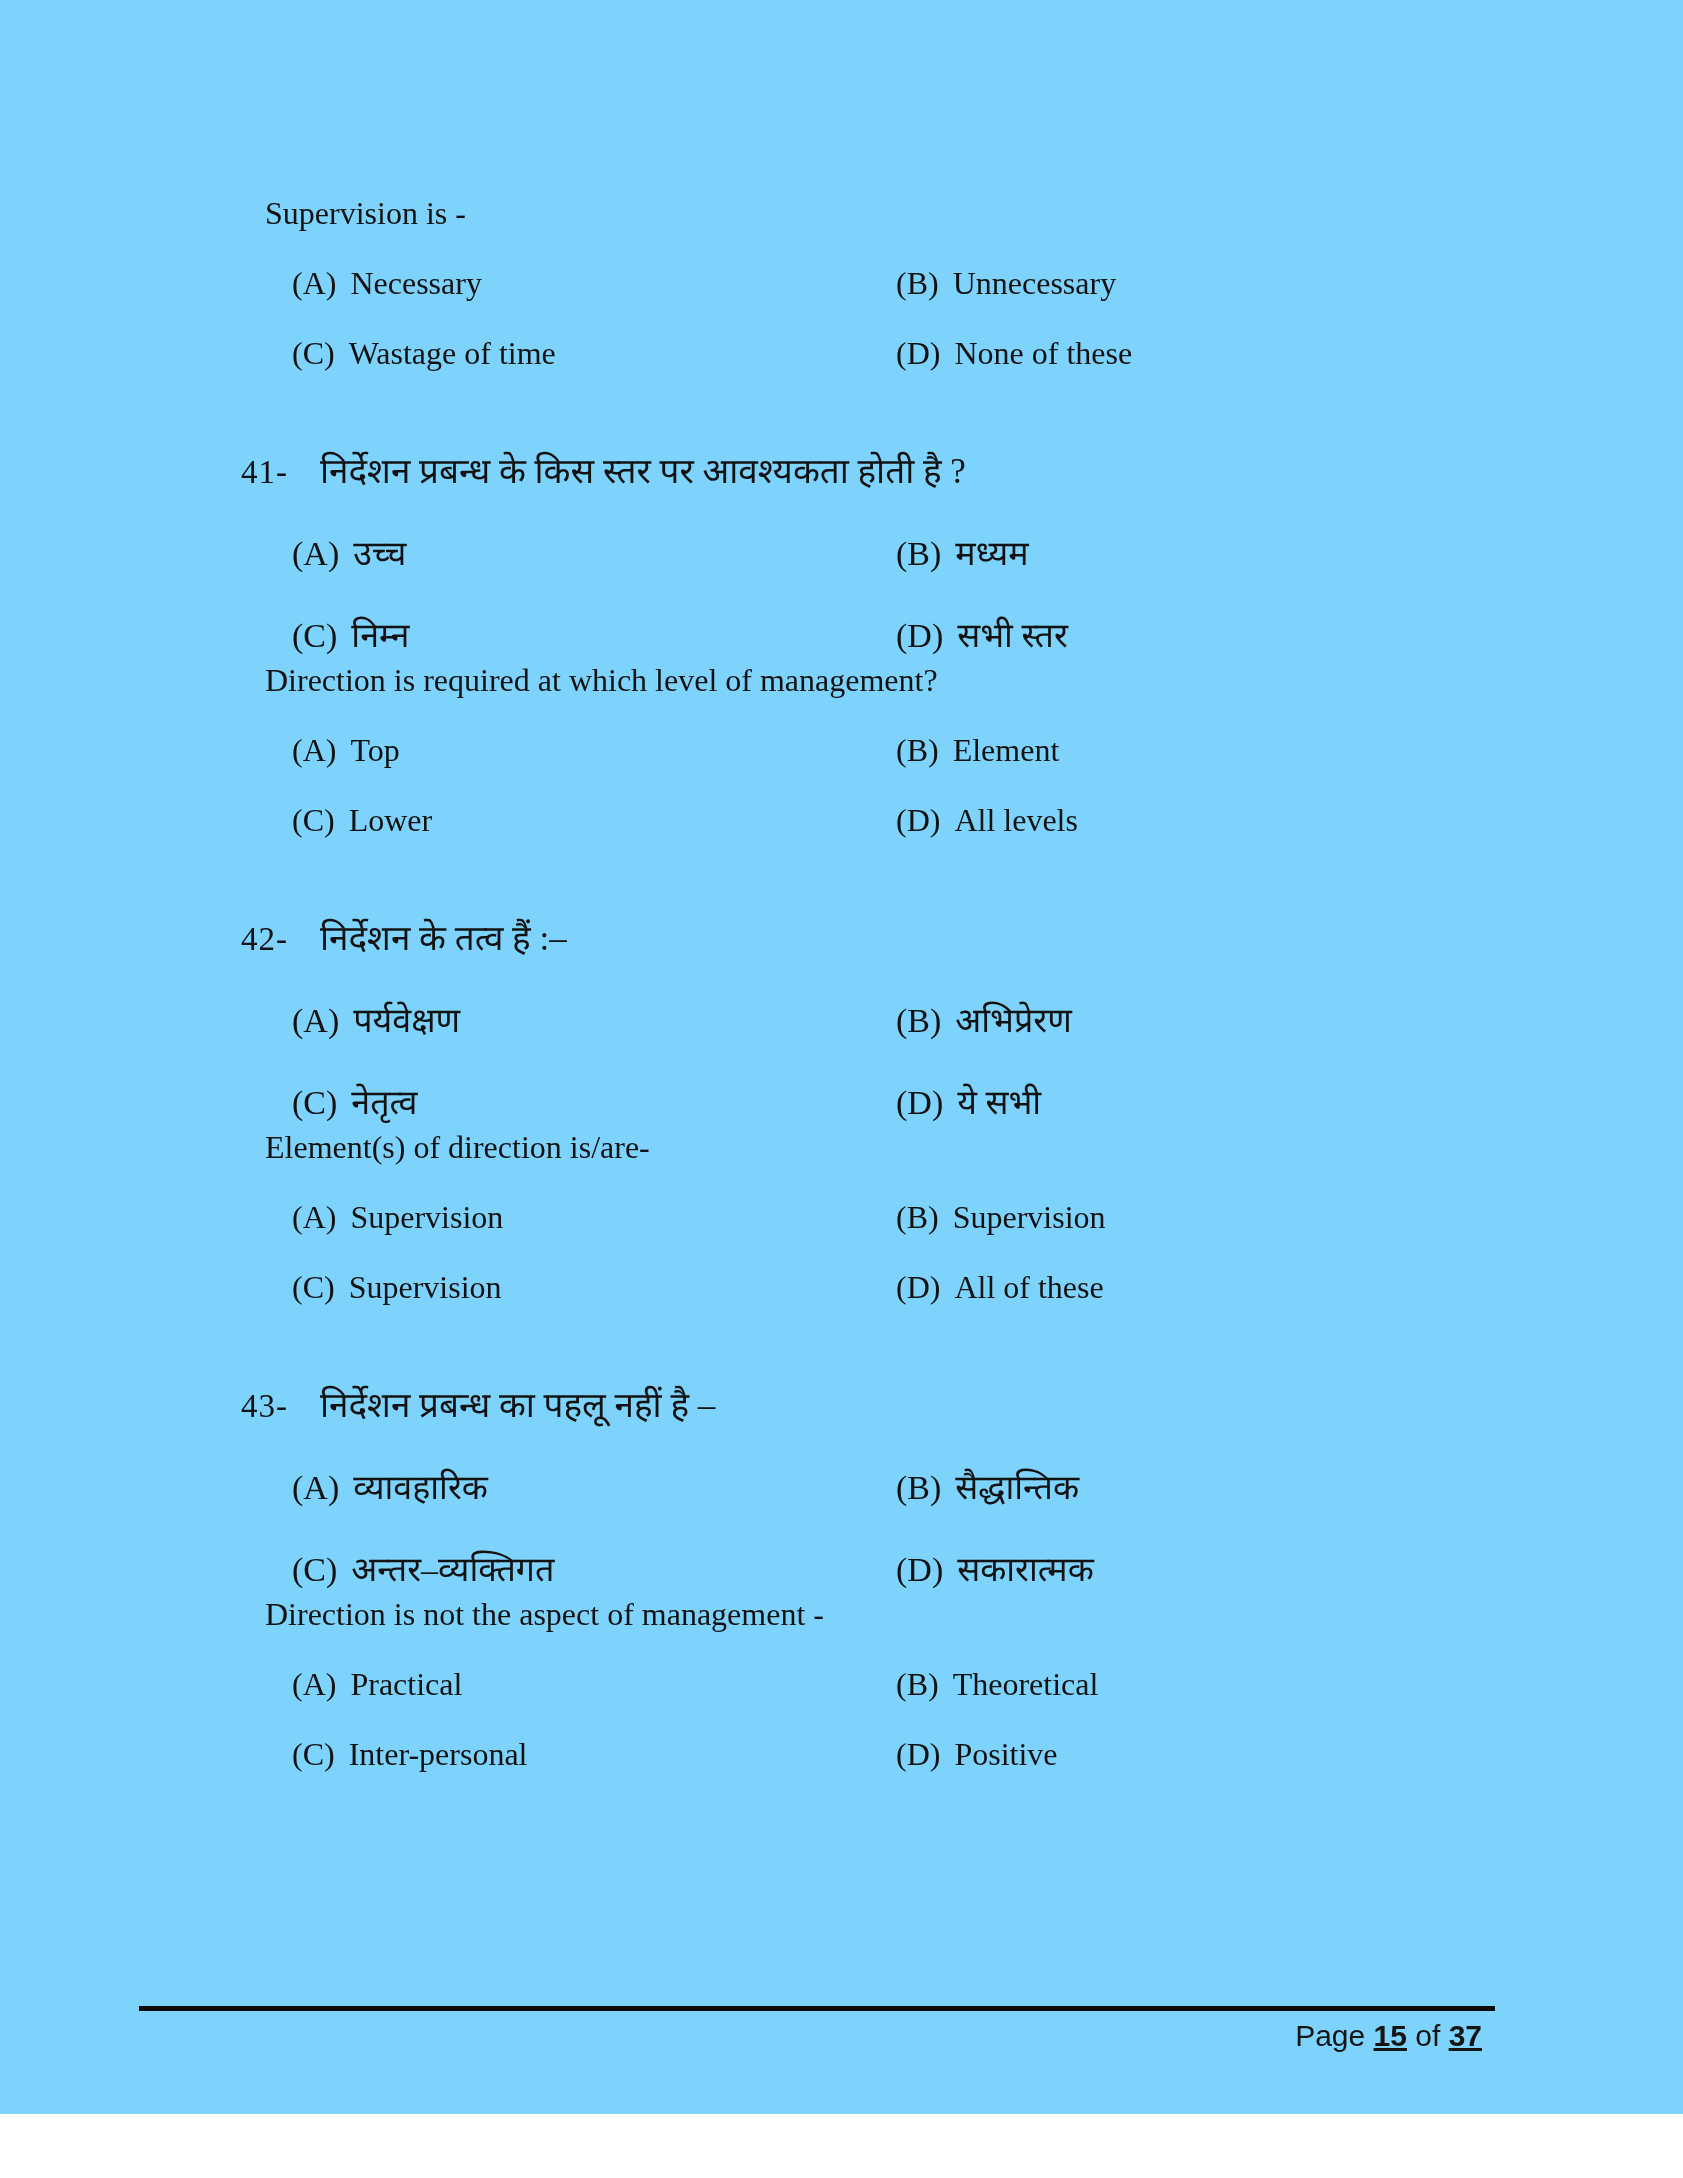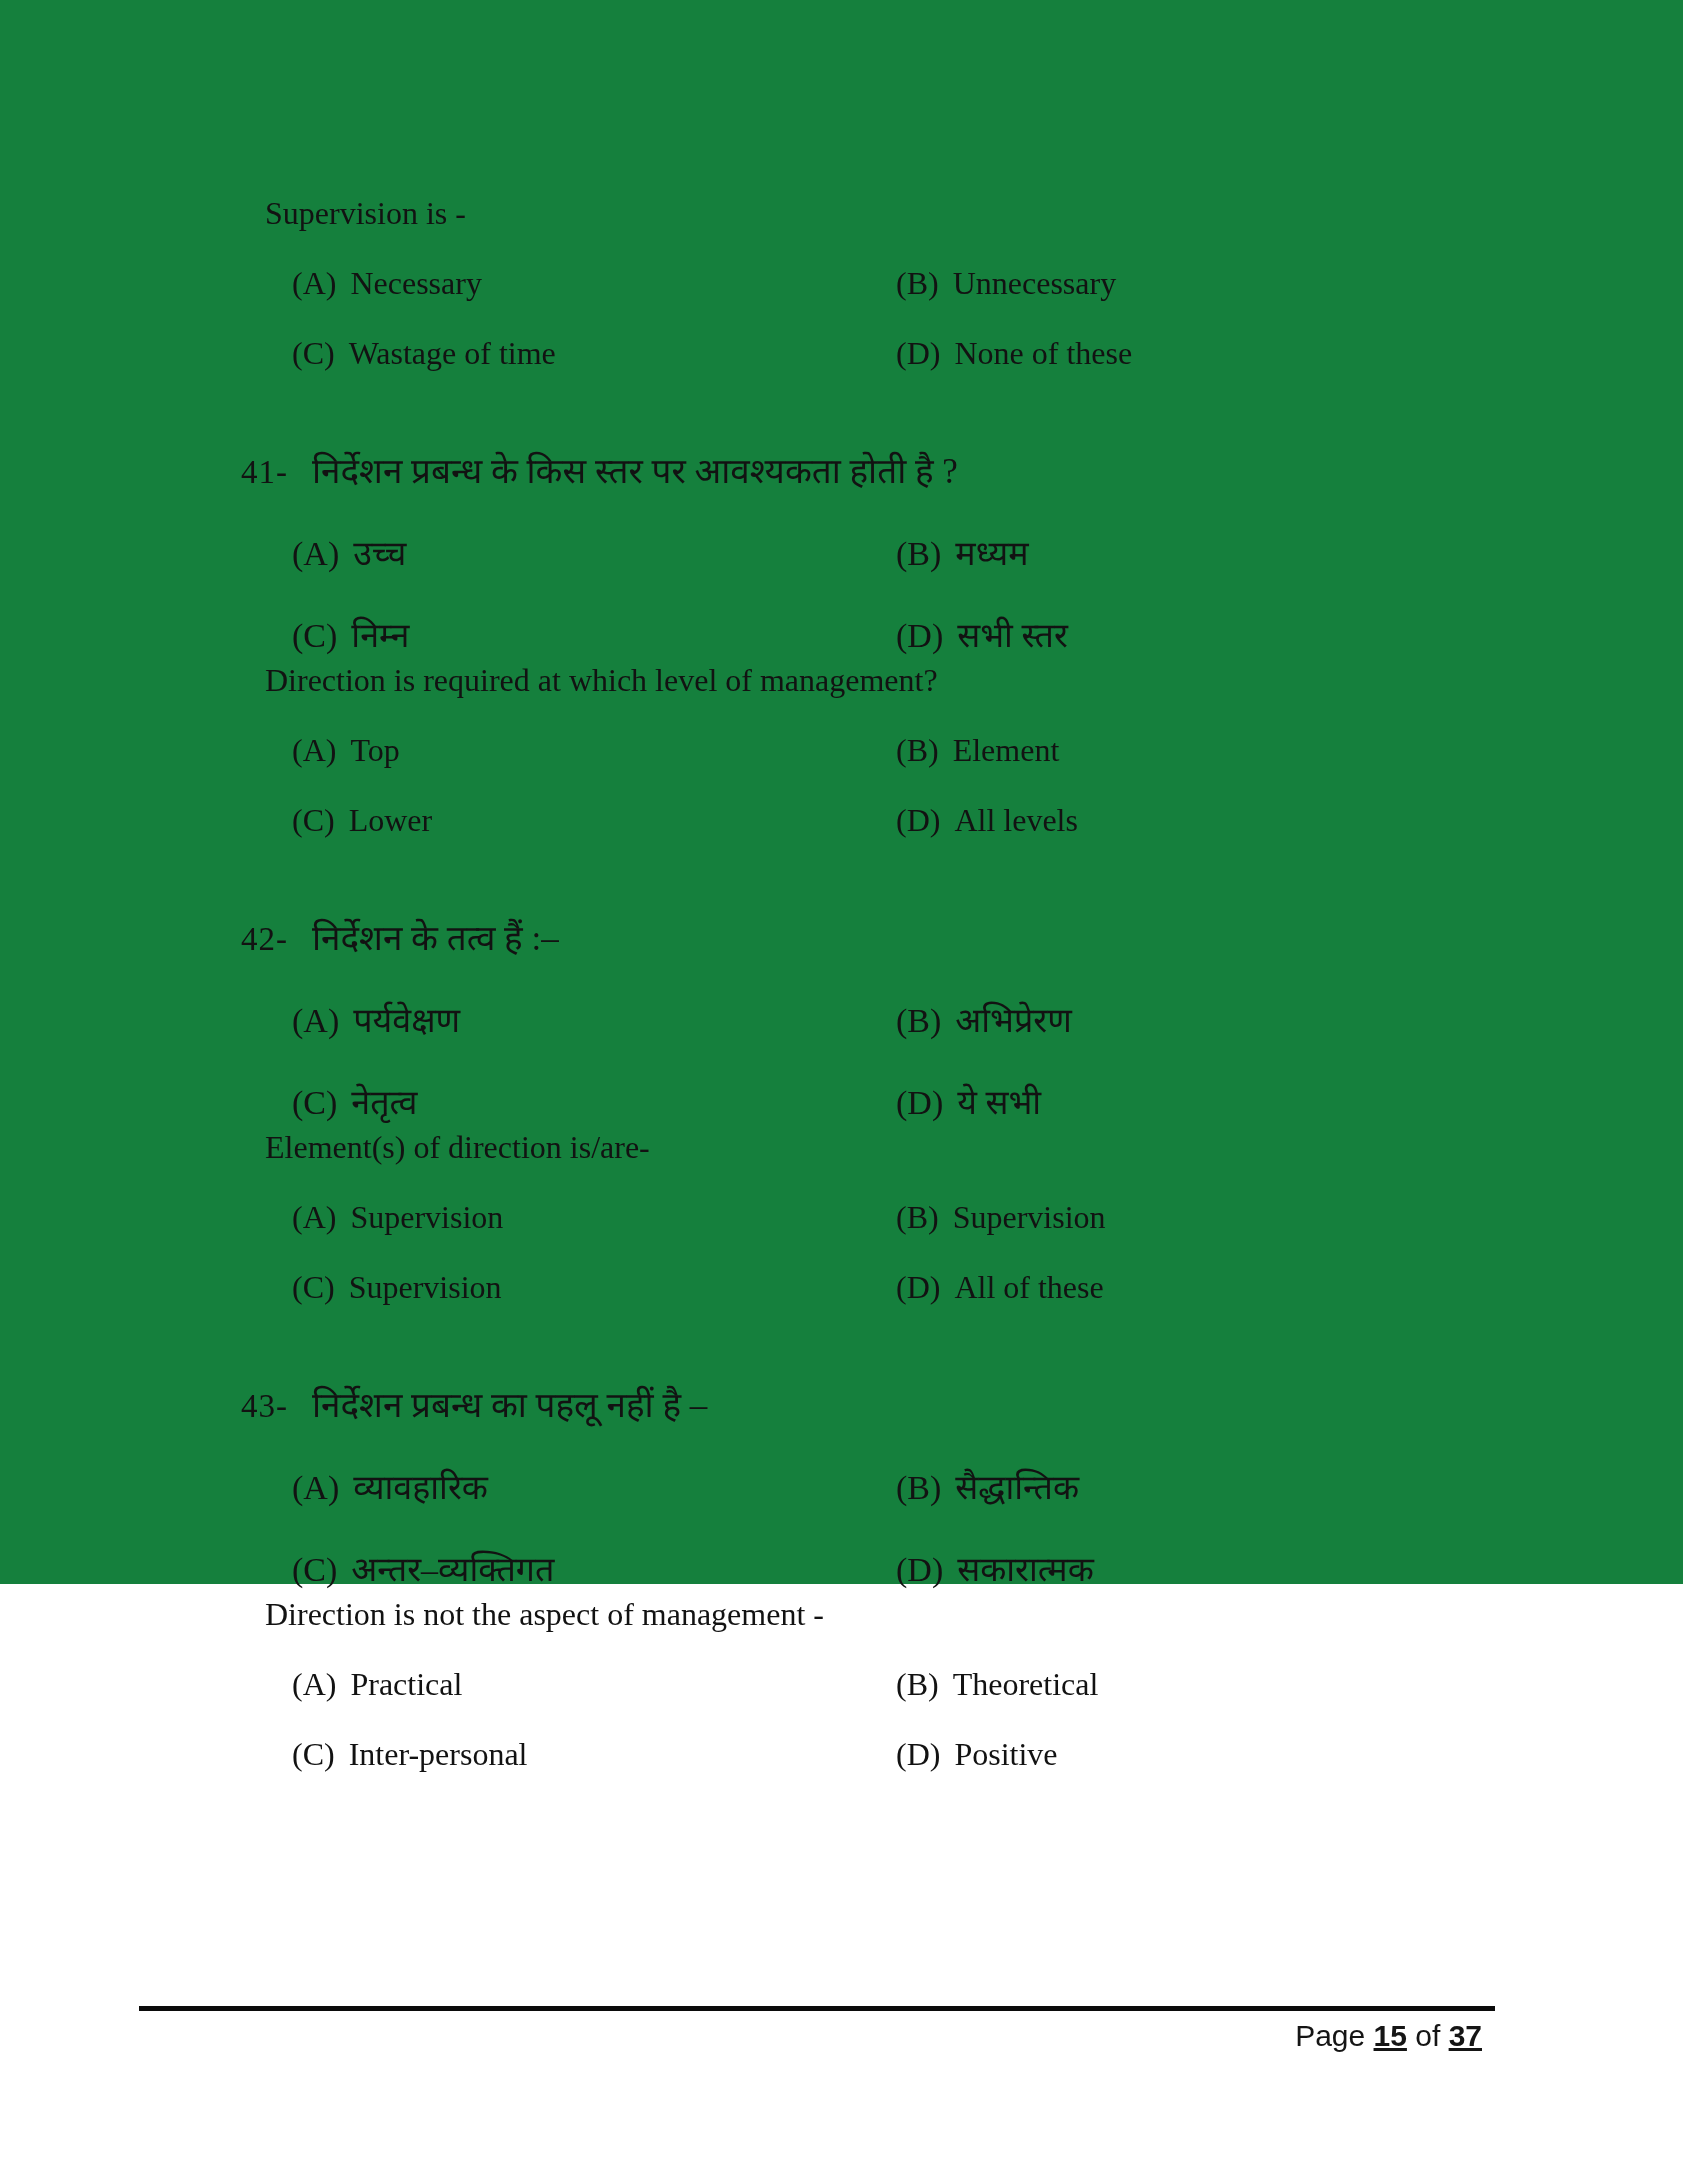--- a/index.html
+++ b/index.html
@@ -6,32 +6,33 @@
   html,body { background:#ffffff; }
   body {
     width:1683px; height:2178px;
     font-family:"Liberation Serif", serif;
     color:#121212;
     position:relative;
     overflow:hidden;
   }
   .page {
     position:relative;
-    width:1683px; height:1584px;
-    background:#15803d;
+    width:1683px; height:2114px;
+    background:#7dd3fc;
   }
   .content { padding-top:192px; }
 
   
   .qline {
     margin-left:241px;
     font-size:35px;
     line-height:46px;
     display:flex;
     align-items:baseline;
+    gap:8px;
   }
   .qnum { font-size:33px; letter-spacing:1px; }
   .qtext { margin-left:24px; }
 
   
   .stmt {
     margin-left:265px;
     font-size:32px;
     line-height:42px;
   }

